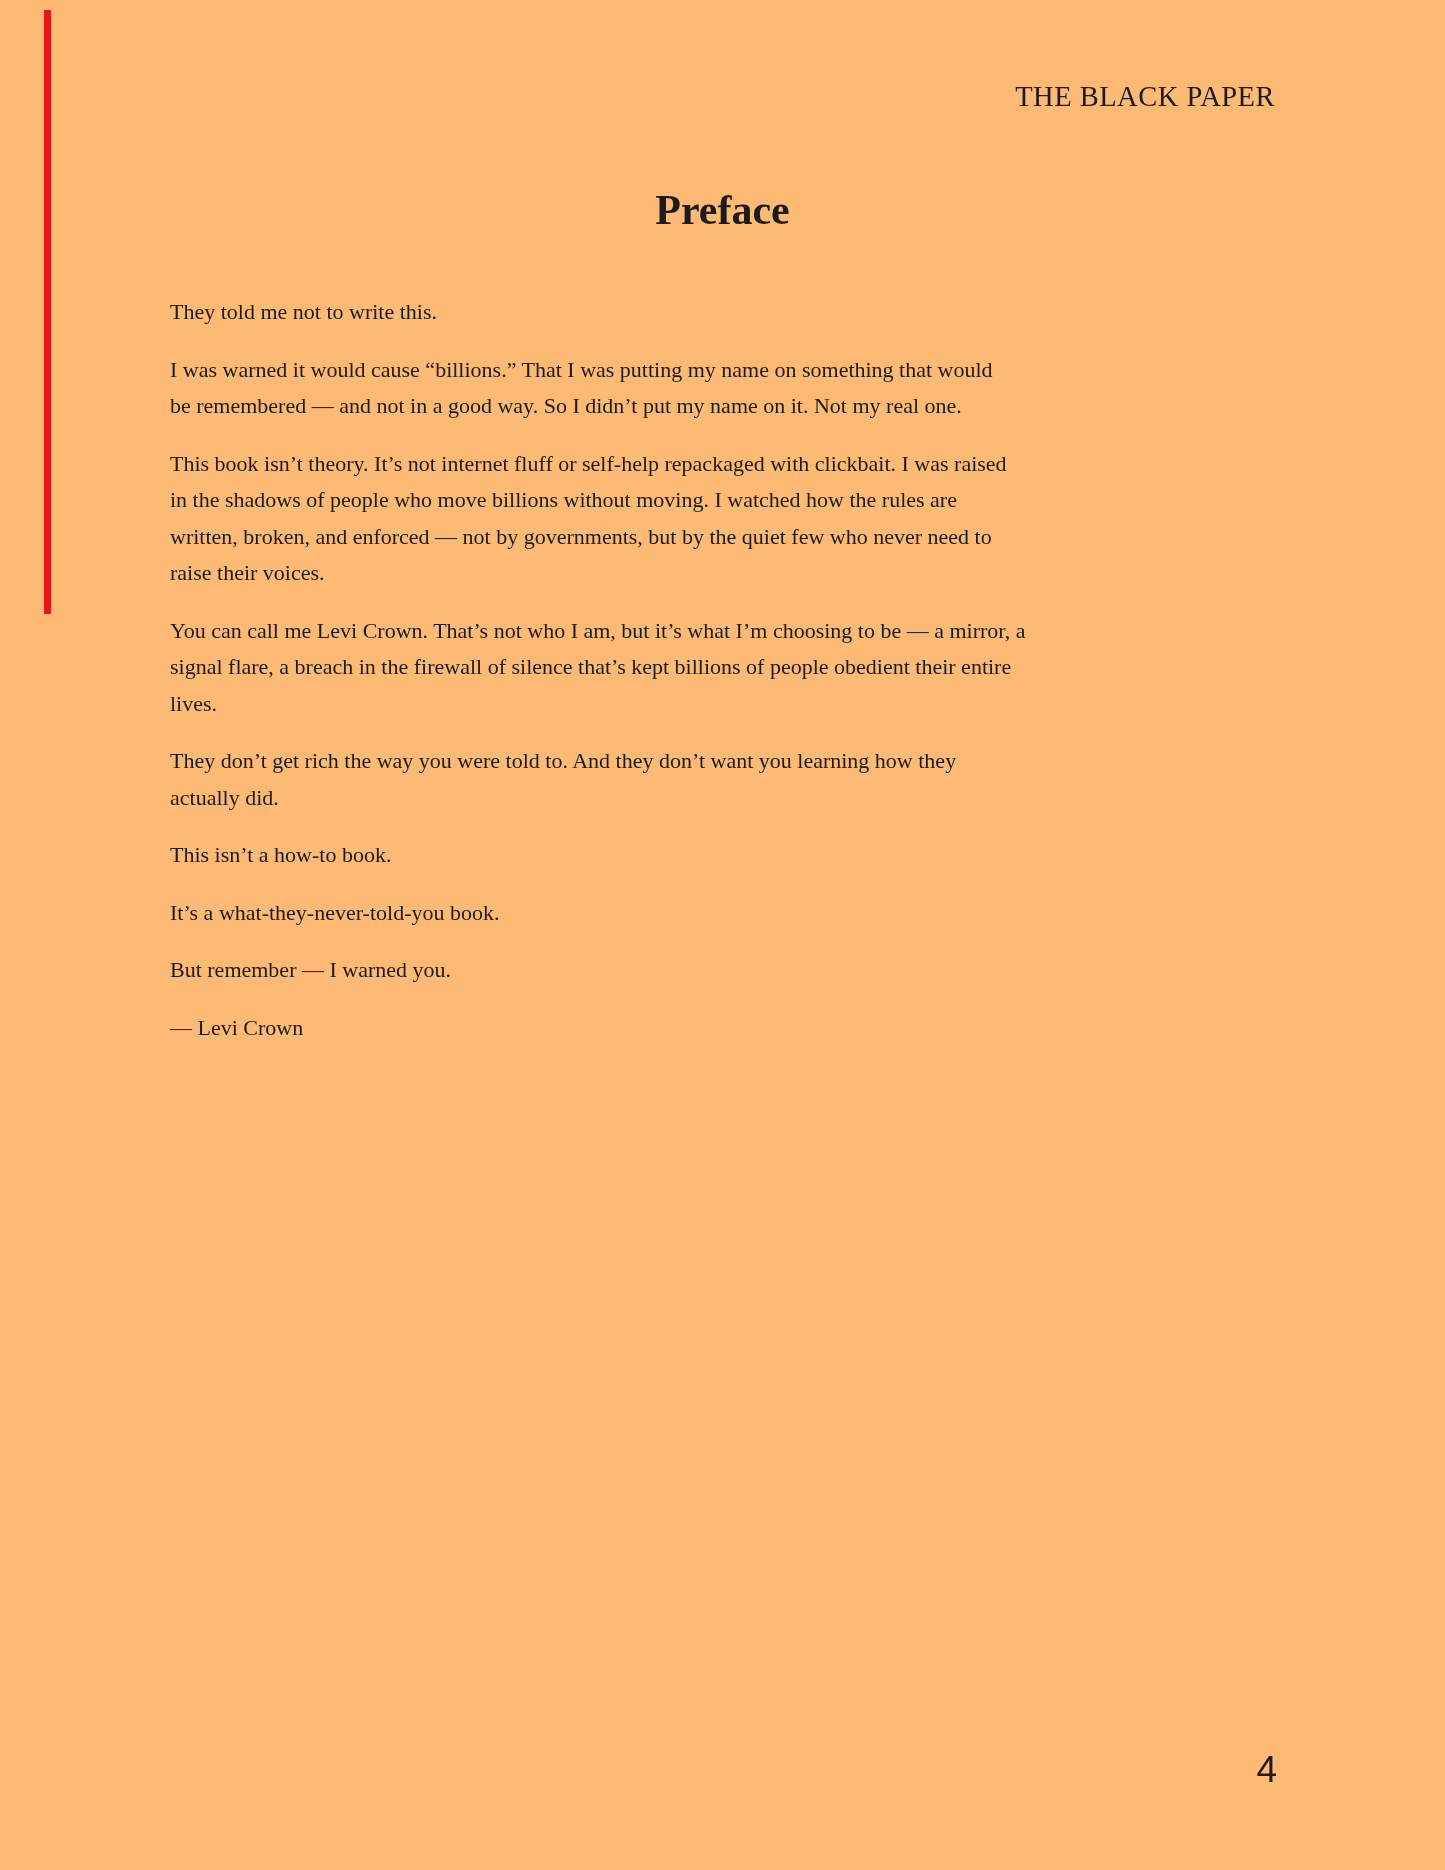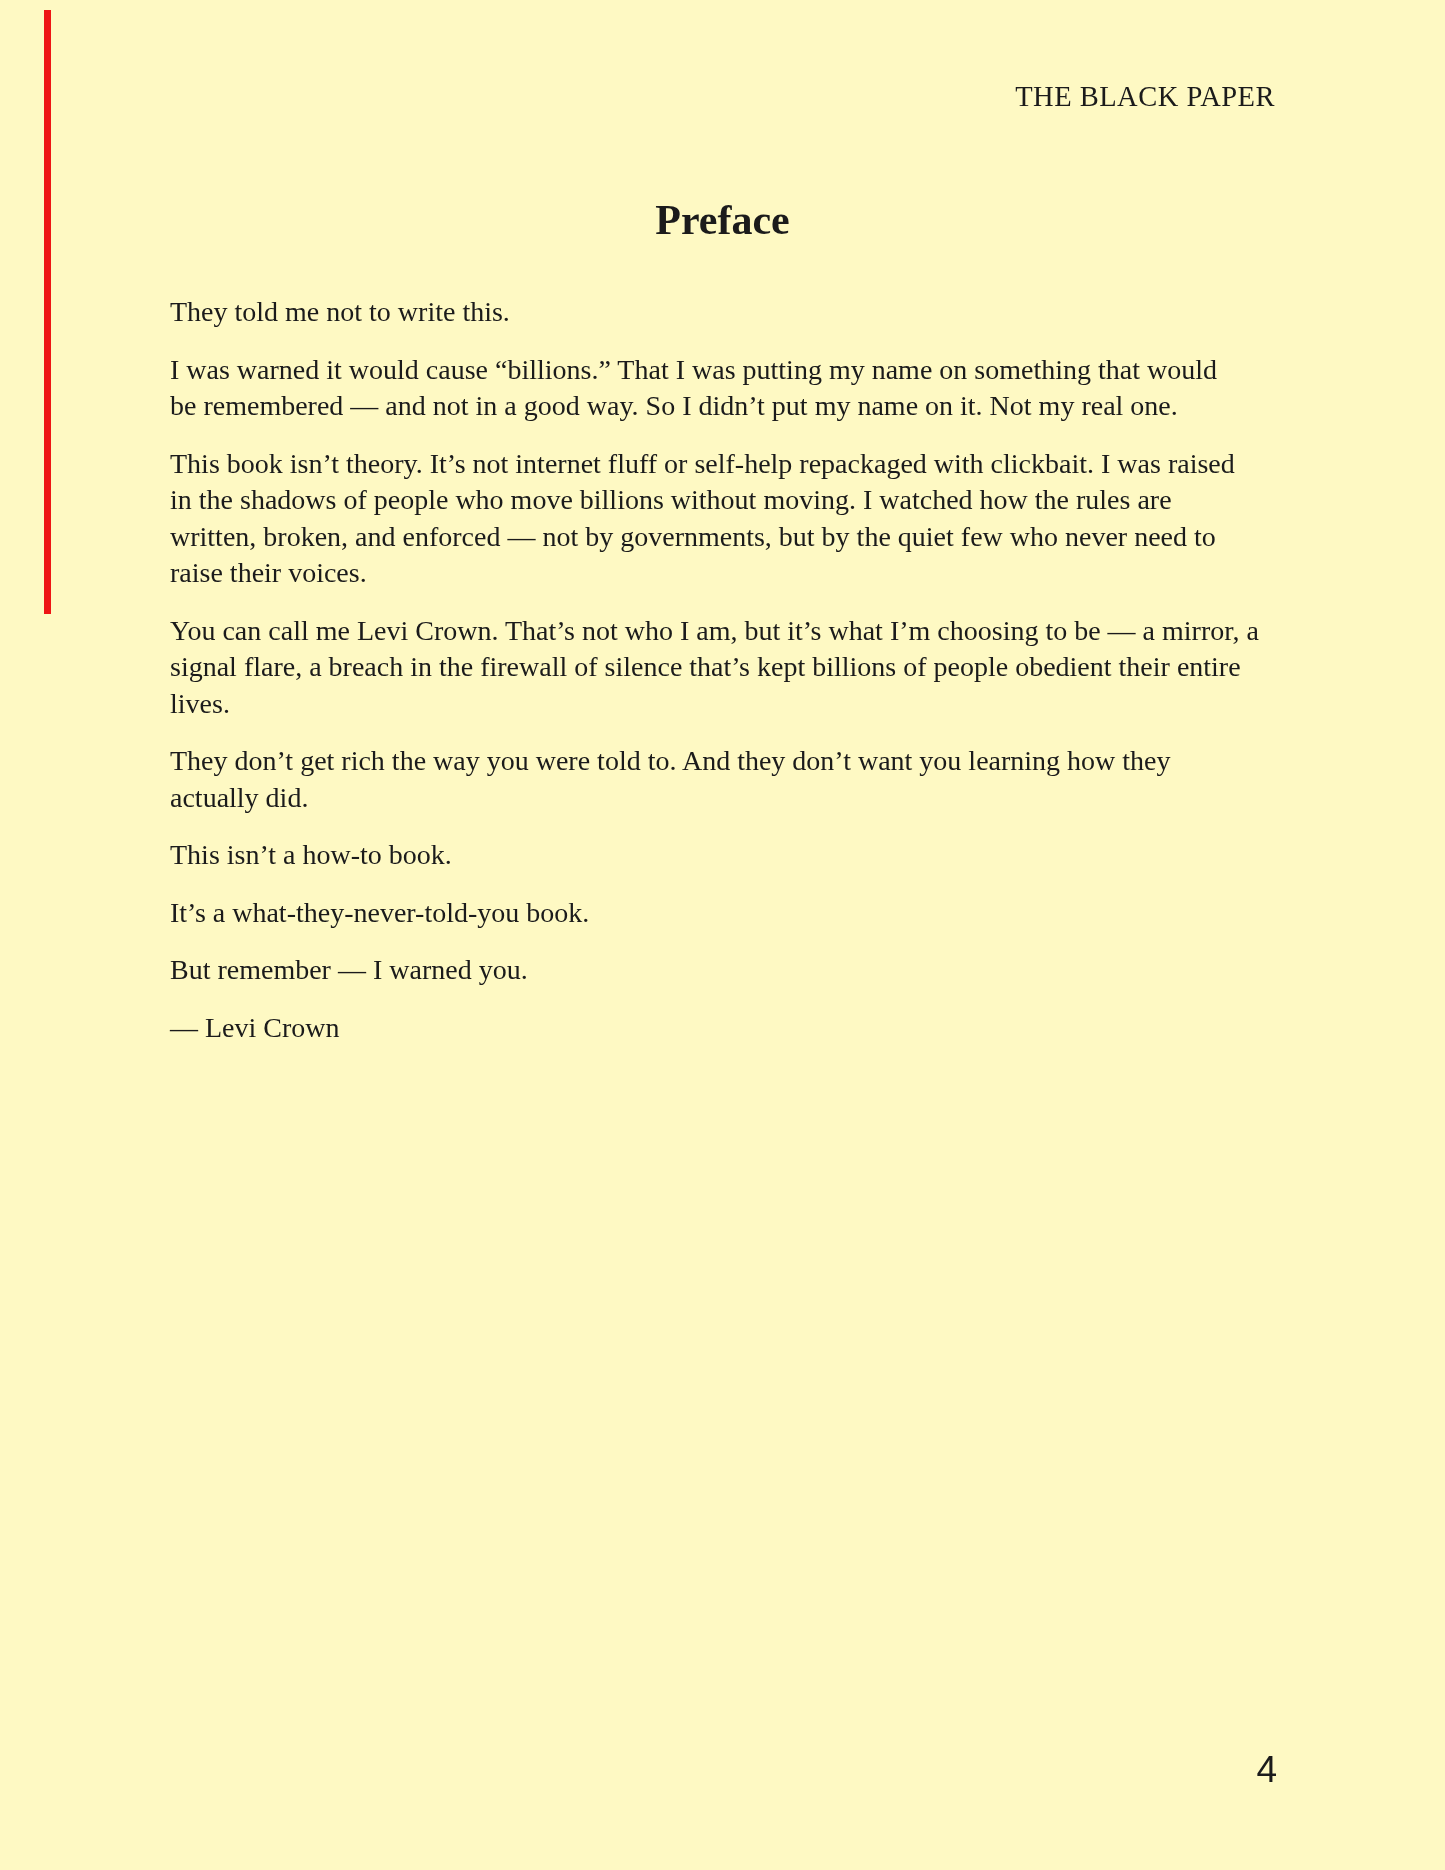--- a/index.html
+++ b/index.html
@@ -1,20 +1,20 @@
 <!DOCTYPE html>
 <html><head>
 <meta charset="utf-8">
 <style>
   html, body { margin: 0; padding: 0; background: #ffffff; }
   .page {
     position: relative;
     width: 1445px;
     height: 1870px;
-    background: #fef9c3;
+    background: #fdba74;
     font-family: "Liberation Serif", serif;
     color: #1b1b1b;
     overflow: hidden;
   }
   .red-bar {
     position: absolute;
     left: 44px;
     top: 10px;
     width: 7px;
     height: 604px;
@@ -23,34 +23,34 @@
     position: absolute;
     top: 83px;
     right: 170px;
     font-size: 28.5px;
     line-height: 1;
     letter-spacing: 0.5px;
     white-space: nowrap;
   }
   .doc-title {
     position: absolute;
-    top: 171px;
+    top: 161px;
     left: 170px;
     width: 1105px;
     text-align: center;
     font-size: 42px;
     font-weight: bold;
     line-height: 1;
   }
   .doc-body {
     position: absolute;
     top: 294px;
     left: 170px;
     width: 1250px;
-    font-size: 28px;
+    font-size: 22px;
     line-height: 36.5px;
   }
   .doc-body p {
     margin: 0 0 21px 0;
     white-space: pre-line;
   }
   .page-number {
     position: absolute;
     top: 1751px;
     right: 168px;

